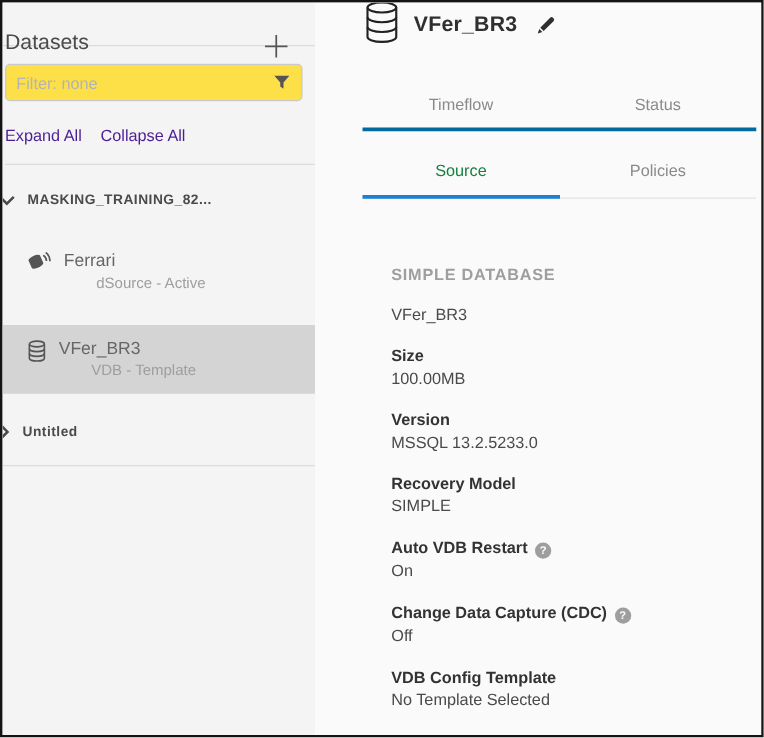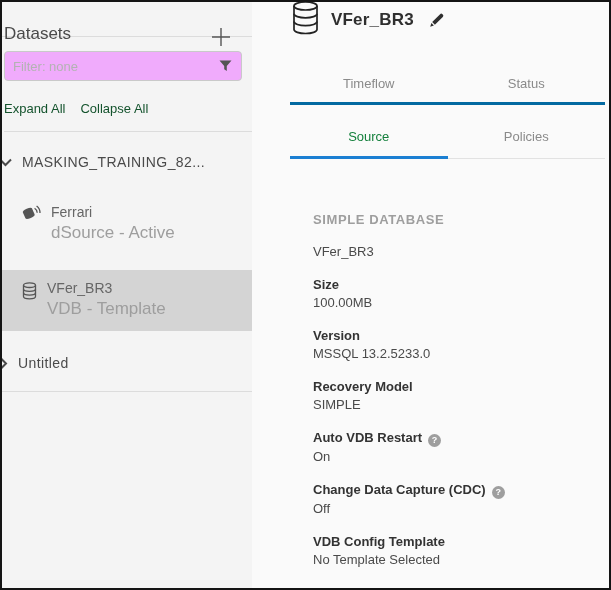--- a/index.html
+++ b/index.html
@@ -32,60 +32,60 @@
   }
   .add-btn { cursor: pointer; margin-top: 2px; line-height: 0; }
 
   .sb-filter {
     position: relative;
     margin: 14px 10px 0 2px;
   }
   .sb-filter input {
     width: 100%; height: 30px;
     border: 1px solid #c9c9c9; border-radius: 4px;
-    background: #f0abfc;
+    background: #fde047;
     padding: 0 30px 0 8px;
     font-size: 13px; color: #555;
     font-family: "Liberation Sans", sans-serif;
     outline: none;
   }
   .sb-filter input::placeholder { color: #b3b3b3; }
   .funnel { position: absolute; right: 10px; top: 9px; line-height: 0; cursor: pointer; }
 
   .sb-links {
     display: flex; gap: 15px;
     margin: 20px 0 0 2px;
     padding-bottom: 15px;
     border-bottom: 1px solid #dcdcdc;
     font-size: 13px;
   }
-  .sb-link { color: #14532d; cursor: pointer; }
+  .sb-link { color: #4c1d95; cursor: pointer; }
 
   .tree-group {
     display: flex; align-items: center;
     padding-top: 22px;
     cursor: pointer;
   }
   .tree-group .chev { margin-left: -3px; line-height: 0; flex-shrink: 0; }
   .tree-group .group-label {
     margin-left: 10px;
-    font-size: 14px; font-weight: normal; color: #4a4a4a;
+    font-size: 11px; font-weight: bold; color: #4a4a4a;
     letter-spacing: 0.4px;
     white-space: nowrap;
   }
 
   .tree-item {
     display: flex; align-items: flex-start;
     padding-left: 20px;
     cursor: pointer;
   }
   .tree-item .node-icon { flex-shrink: 0; line-height: 0; }
   .item-texts { margin-left: 10px; }
   .item-name { font-size: 14px; color: #666; }
-  .item-status { font-size: 17px; color: #9e9e9e; margin-top: 3px; }
+  .item-status { font-size: 12px; color: #9e9e9e; margin-top: 3px; margin-left: 26px; }
 
   .tree-item.ferrari { margin-top: 34px; }
   .tree-item.ferrari .node-icon { margin-top: 1px; }
 
   .tree-item.selected {
     margin-top: 27px;
     padding: 10px 0 12px 20px;
     background: #d4d4d4;
   }
   .tree-item.selected .node-icon { margin-top: 2px; }

